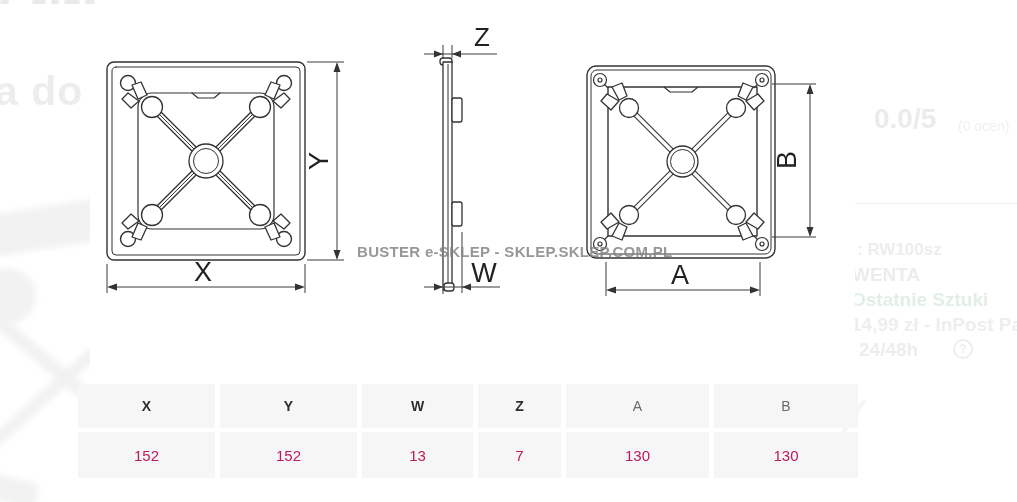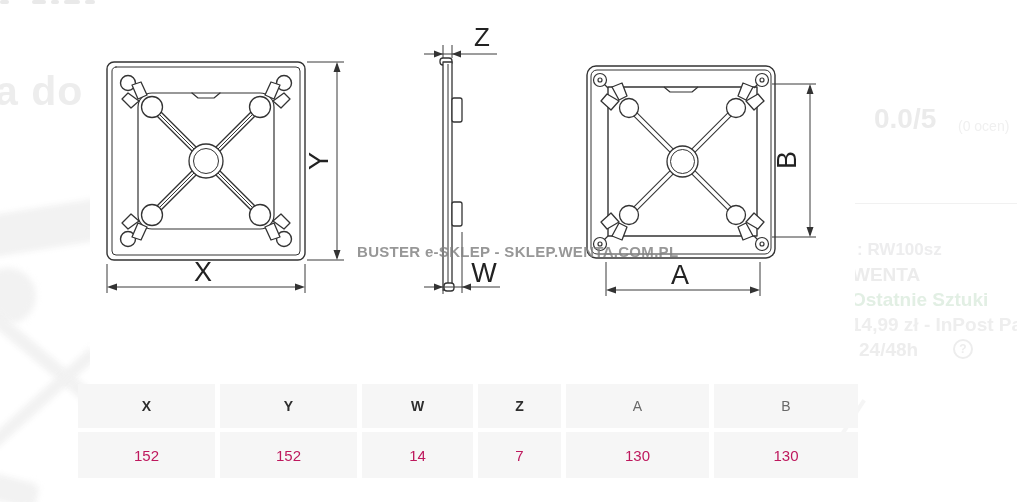--- a/index.html
+++ b/index.html
@@ -223,21 +223,21 @@
   <g fill="#333" stroke="none">
     <polygon points="810,84 806.5,94 813.5,94"></polygon>
     <polygon points="810,237 806.5,227 813.5,227"></polygon>
     <polygon points="606,290 616,286.5 616,293.5"></polygon>
     <polygon points="760,290 750,286.5 750,293.5"></polygon>
   </g>
   <text class="dimtxt" x="680" y="284" font-size="27" text-anchor="middle">A</text>
   <text class="dimtxt" x="789" y="160" font-size="27" text-anchor="middle" dominant-baseline="middle" transform="rotate(-90 789 160)">B</text>
 </svg>
 
-<div class="watermark">BUSTER e-SKLEP - SKLEP.WENTA.COM.PL</div>
+<div class="watermark">BUSTER e-SKLEP - SKLEP.SKLEP.COM.PL</div>
 
 <aside class="side-panel">
   <span class="rating-score">0.0/5</span>
   <span class="rating-count">(0 ocen)</span>
   <div class="sp-divider d1"></div>
   <span class="sku-line">:  RW100sz</span>
   <span class="brand-line">WENTA</span>
   <span class="stock-line">Ostatnie Sztuki</span>
   <span class="shipping-line">14,99 zł - InPost Paczk</span>
   <span class="delivery-line">24/48h</span>
@@ -251,18 +251,18 @@
     <div class="td c0 hdr-b">X</div>
     <div class="td c1 hdr-b">Y</div>
     <div class="td c2 hdr-b">W</div>
     <div class="td c3 hdr-b">Z</div>
     <div class="td c4 hdr-l">A</div>
     <div class="td c5 hdr-l">B</div>
   </div>
   <div class="tr vals">
     <div class="td c0">152</div>
     <div class="td c1">152</div>
-    <div class="td c2">14</div>
+    <div class="td c2">13</div>
     <div class="td c3">7</div>
     <div class="td c4">130</div>
     <div class="td c5">130</div>
   </div>
 </div>
 
 </body></html>

